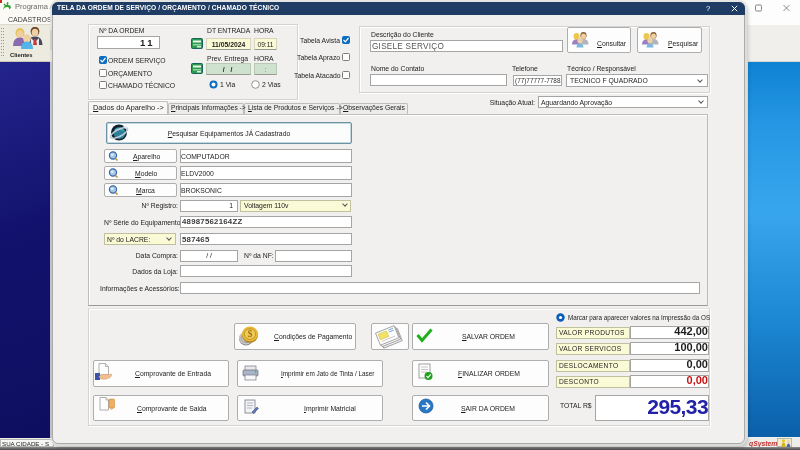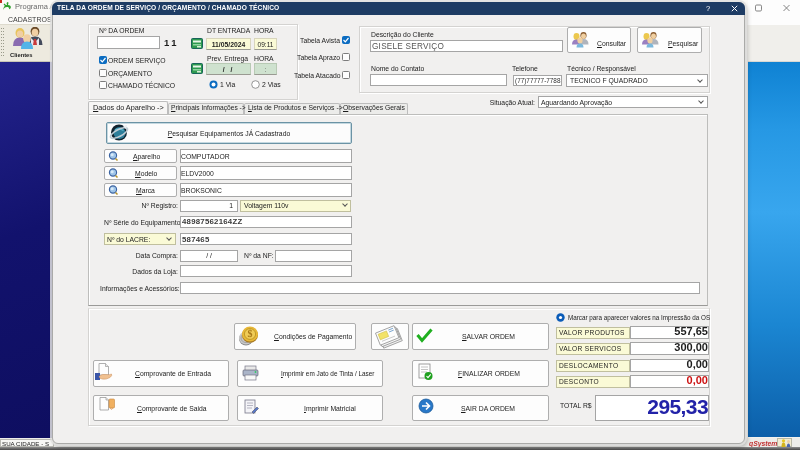--- a/index.html
+++ b/index.html
@@ -79,21 +79,21 @@
   <div class="ab" style="left:52px;top:1.5px;width:693px;height:13.5px;background:#1e3c64;border-radius:6px 6px 0 0;"></div>
   <div class="lbl" style="left:57px;top:4px;color:#fff;font-size:6.6px;font-weight:bold;letter-spacing:0.1px;">TELA DA ORDEM DE SERVIÇO / ORÇAMENTO / CHAMADO TÉCNICO</div>
   <div class="lbl" style="left:706px;top:5px;color:#fff;font-size:7.5px;">?</div>
   <svg class="ab" style="left:731px;top:5px" width="7" height="7" viewBox="0 0 7 7">
       <path d="M0.8 0.8 L6.2 6.2 M6.2 0.8 L0.8 6.2" stroke="#fff" stroke-width="1"></path>
     </svg>
 
   <div class="grp" style="left:88px;top:24px;width:210px;height:76px;"></div>
   <div class="lbl" style="left:99px;top:27px;">Nº DA ORDEM</div>
   <div class="inp" style="left:97px;top:36px;width:63px;height:13px;"></div>
-  <div class="lbl" style="left:97px;top:39px;width:58px;text-align:right;font-size:9.5px;font-weight:bold;letter-spacing:2.5px;margin-left:24px;">11</div>
+  <div class="lbl" style="left:97px;top:39px;width:58px;text-align:right;font-size:9.5px;font-weight:bold;letter-spacing:2.5px;">11</div>
 
   <div class="cb cbon" style="left:99px;top:56px;"></div>
   <svg class="ab" style="left:100px;top:57px" width="6" height="6" viewBox="0 0 6 6">
       <path d="M0.5 3 L2.3 4.8 L5.5 1" stroke="#fff" stroke-width="1.2" fill="none"></path>
     </svg>
   <div class="lbl" style="left:108px;top:57px;">ORDEM SERVIÇO</div>
   <div class="cb" style="left:99px;top:68.5px;"></div>
   <div class="lbl" style="left:108px;top:69.5px;">ORÇAMENTO</div>
   <div class="cb" style="left:99px;top:81px;"></div>
   <div class="lbl" style="left:108px;top:82px;">CHAMADO TÉCNICO</div>
@@ -349,26 +349,26 @@
 
   <svg class="ab" style="left:556px;top:313px" width="9" height="9" viewBox="0 0 9 9">
     <circle cx="4.5" cy="4.5" r="4.2" fill="#0b5cb8"></circle>
       <circle cx="4.5" cy="4.5" r="1.6" fill="#fff"></circle>
   </svg>
   <div class="lbl" style="left:568px;top:314px;font-size:6.3px;">Marcar para aparecer valores na Impressão da OS</div>
 
   <div class="yel" style="left:556px;top:326.5px;width:74px;height:12px;"></div>
   <div class="lbl" style="left:559px;top:329px;font-size:6.6px;letter-spacing:0.35px;">VALOR PRODUTOS</div>
   <div class="inp" style="left:630px;top:326px;width:79px;height:13px;"></div>
-  <div class="lbl" style="left:630px;top:328px;width:78px;text-align:right;font-size:11px;font-weight:bold;">557,65</div>
+  <div class="lbl" style="left:630px;top:328px;width:78px;text-align:right;font-size:11px;font-weight:bold;">442,00</div>
 
   <div class="yel" style="left:556px;top:342.5px;width:74px;height:12px;"></div>
   <div class="lbl" style="left:559px;top:345px;font-size:6.6px;letter-spacing:0.35px;">VALOR SERVICOS</div>
   <div class="inp" style="left:630px;top:342px;width:79px;height:13px;"></div>
-  <div class="lbl" style="left:630px;top:344px;width:78px;text-align:right;font-size:11px;font-weight:bold;">300,00</div>
+  <div class="lbl" style="left:630px;top:344px;width:78px;text-align:right;font-size:11px;font-weight:bold;">100,00</div>
 
   <div class="yel" style="left:556px;top:359.5px;width:74px;height:12px;"></div>
   <div class="lbl" style="left:559px;top:362px;font-size:6.6px;letter-spacing:0.35px;">DESLOCAMENTO</div>
   <div class="inp" style="left:630px;top:359px;width:79px;height:13px;"></div>
   <div class="lbl" style="left:630px;top:361px;width:78px;text-align:right;font-size:11px;font-weight:bold;">0,00</div>
 
   <div class="yel" style="left:556px;top:375.5px;width:74px;height:12px;"></div>
   <div class="lbl" style="left:559px;top:378px;font-size:6.6px;letter-spacing:0.35px;">DESCONTO</div>
   <div class="inp" style="left:630px;top:375px;width:79px;height:13px;"></div>
   <div class="lbl" style="left:630px;top:377px;width:78px;text-align:right;font-size:11px;font-weight:bold;color:#cc1111;">0,00</div>

